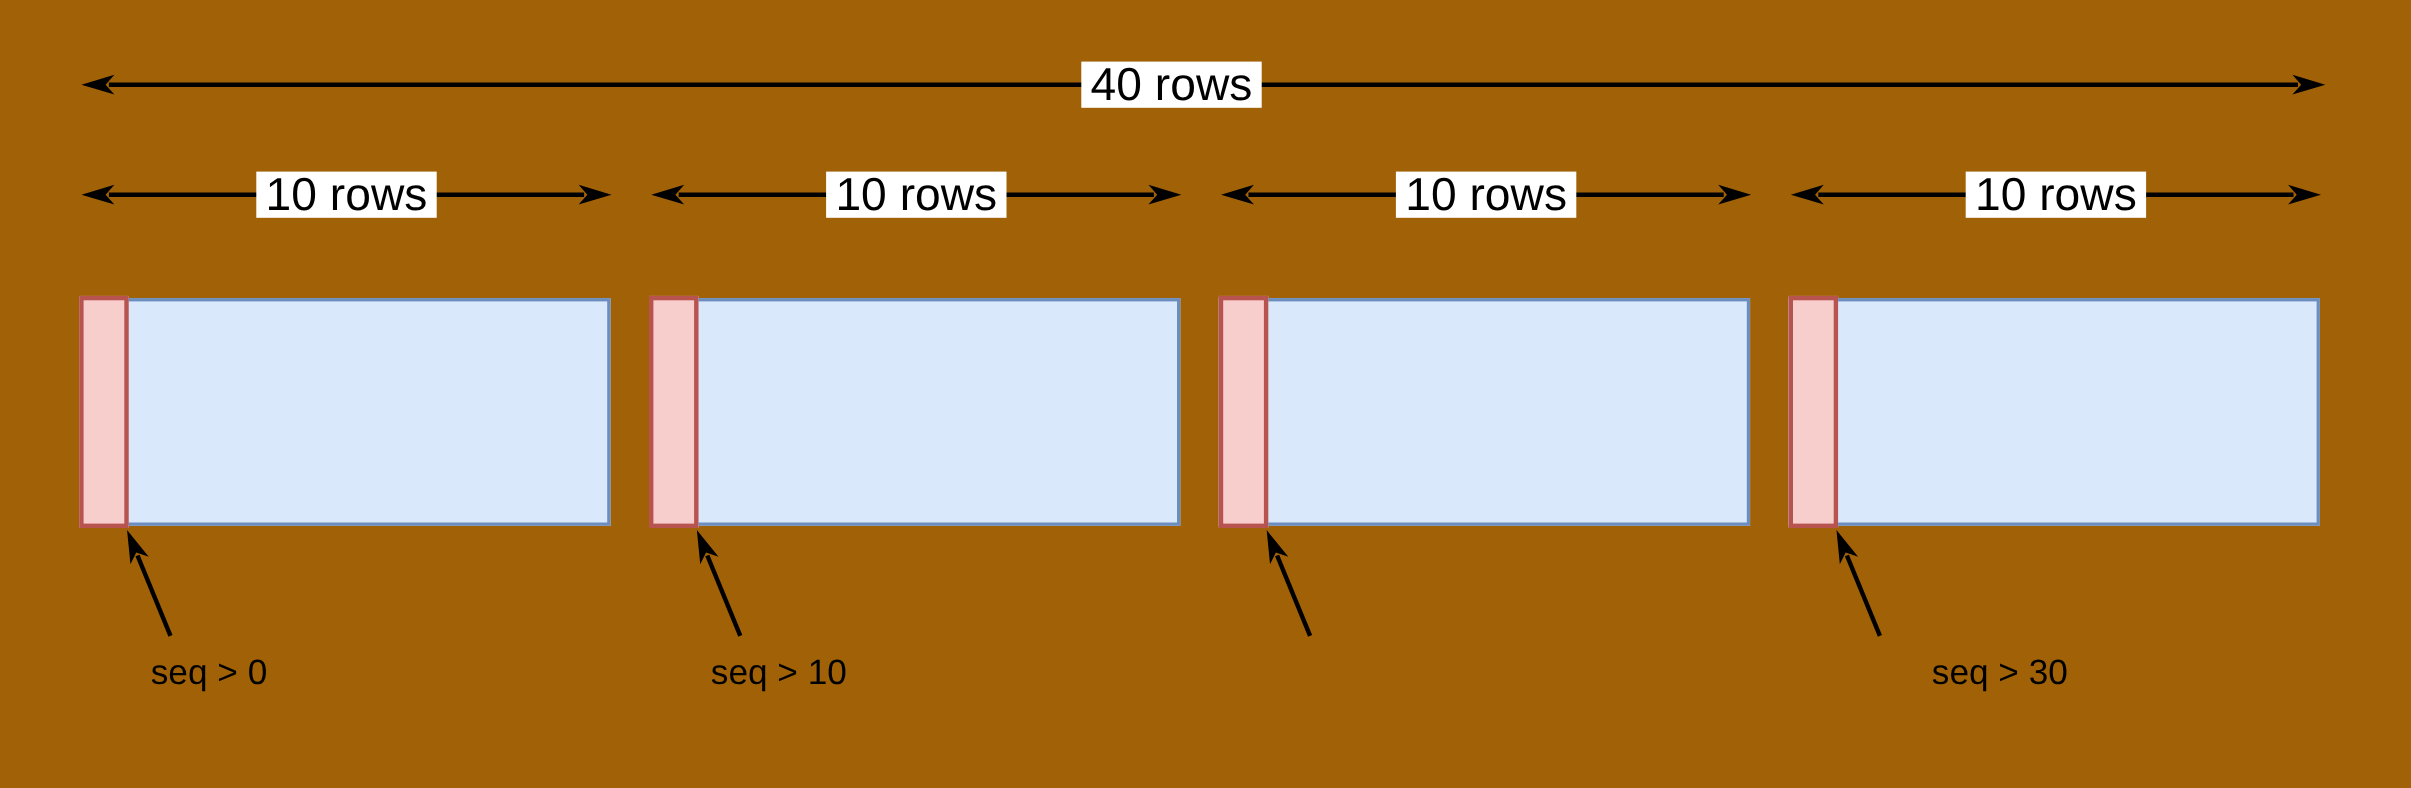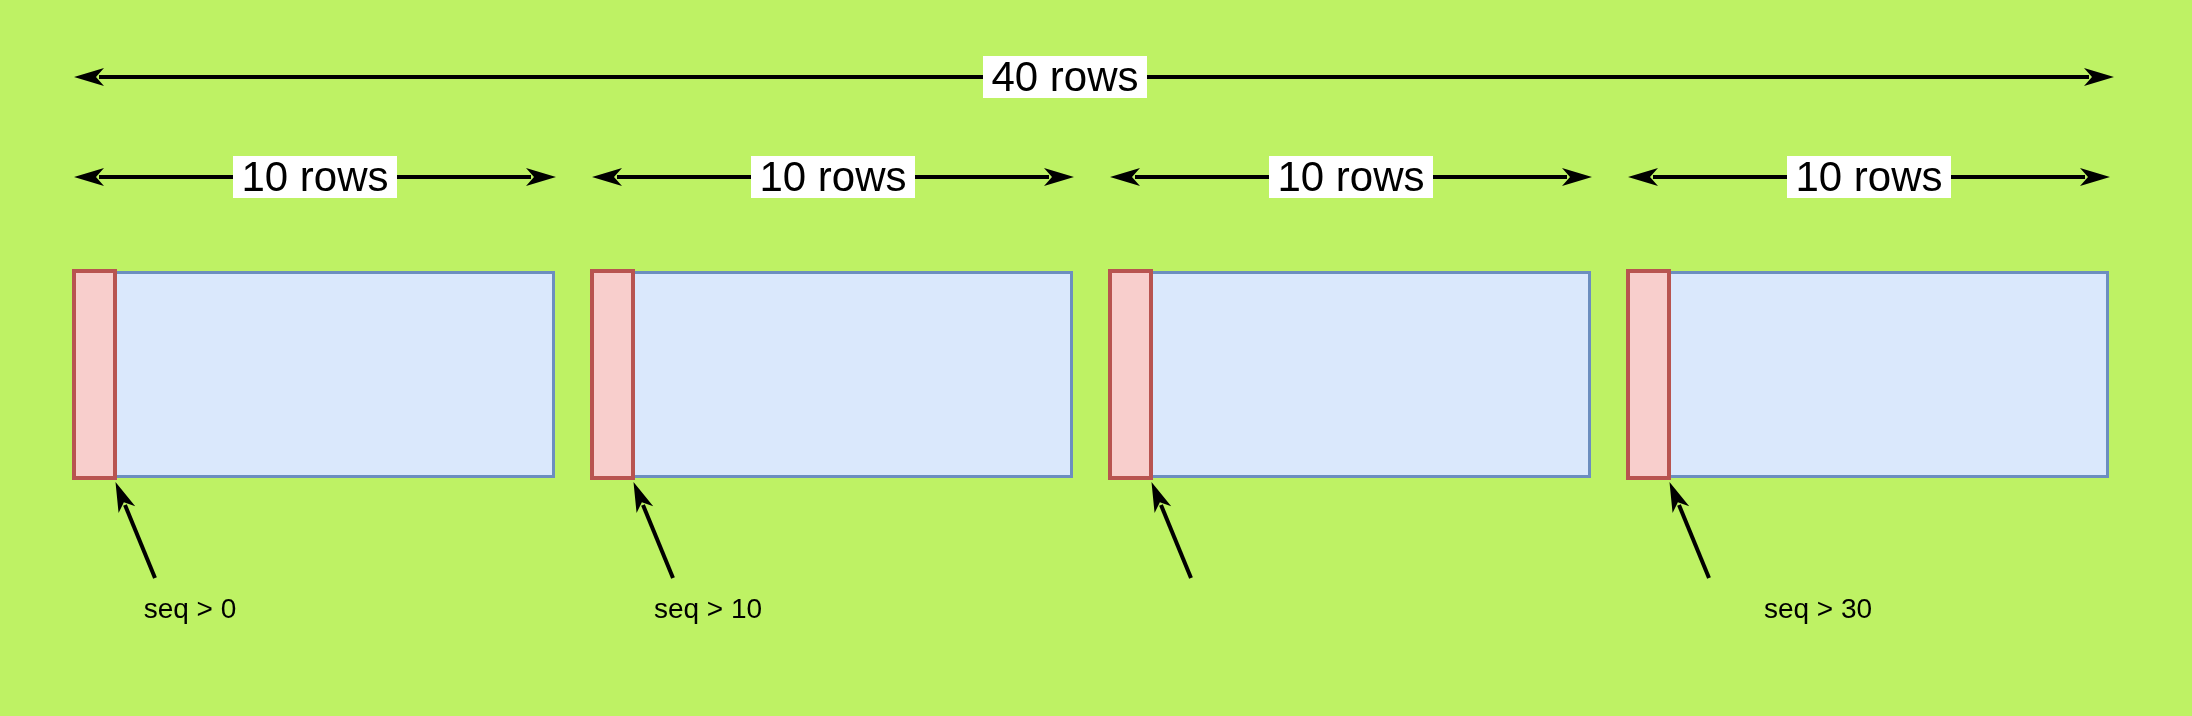--- a/index.html
+++ b/index.html
@@ -4,21 +4,21 @@
 <style>
   html, body {
     margin: 0;
     padding: 0;
     background: #ffffff;
   }
   .canvas {
     position: relative;
     width: 2192px;
     height: 716px;
-    background: #bef264;
+    background: #a16207;
     font-family: "Liberation Sans", sans-serif;
     color: #000000;
     overflow: hidden;
   }
   .arrow-layer {
     position: absolute;
     left: 0;
     top: 0;
     width: 2192px;
     height: 716px;
@@ -54,21 +54,21 @@
   }
   .measure-label > span {
     background: #ffffff;
     padding: 0 8px;
   }
   .cursor-label {
     position: absolute;
     top: 594px;
     width: 300px;
     text-align: center;
-    font-size: 28px;
+    font-size: 32px;
     line-height: 1.1;
     white-space: nowrap;
   }
   
   .g0 { left: 72px; }
   .g1 { left: 590px; }
   .g2 { left: 1108px; }
   .g3 { left: 1626px; }
 </style>
 </head>

